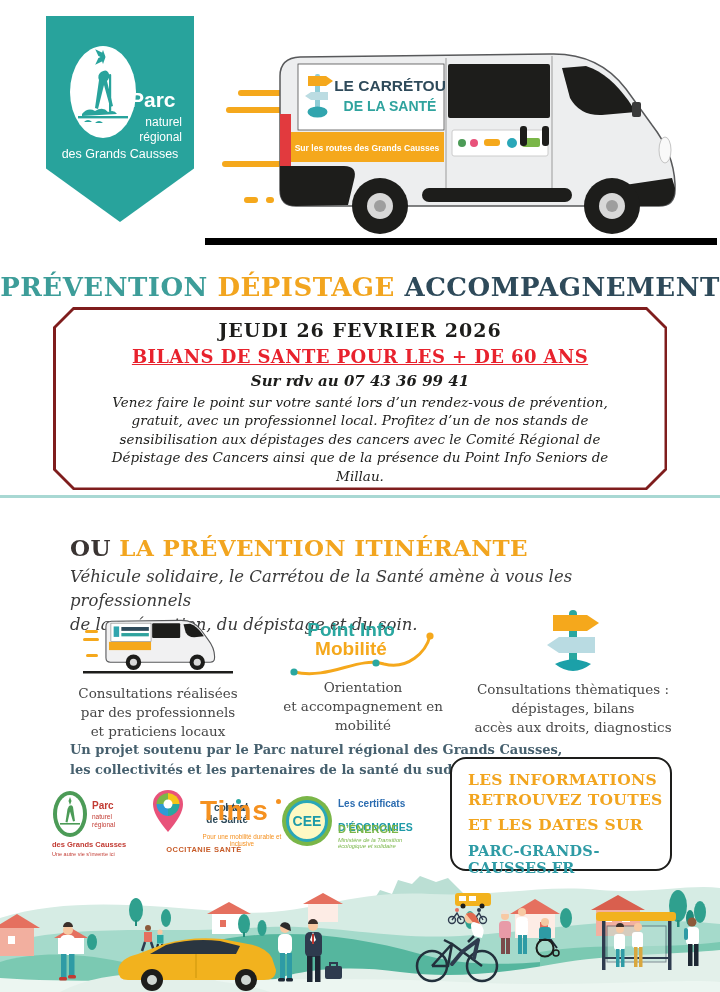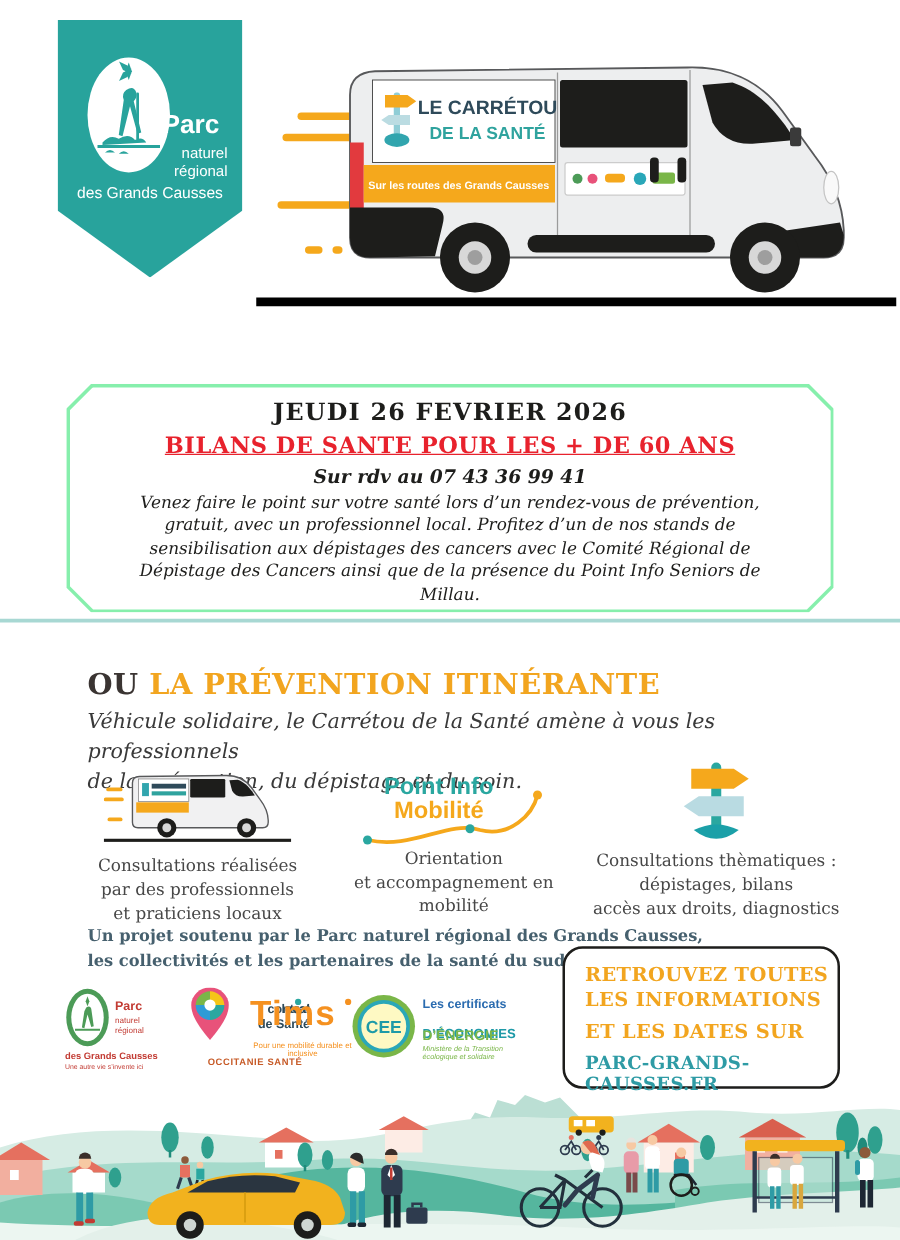--- a/index.html
+++ b/index.html
@@ -16,21 +16,21 @@
   
   .dash{background:#f5a81c;height:6px;border-radius:3px;}
   .road{left:205px;top:238px;width:512px;height:7px;background:#000;}
 
   
   .main-title{left:0;top:272px;width:720px;text-align:center;
     font-weight:bold;font-size:26px;letter-spacing:.5px;}
   .w-teal{color:#3d9d99;} .w-yellow{color:#f2a51f;} .w-slate{color:#2e4a5a;}
 
   
-  .evbox{left:53px;top:307px;width:614px;height:183px;background:#86efac;
+  .evbox{left:53px;top:307px;width:614px;height:183px;background:#7f1d1d;
     clip-path:polygon(20px 0,calc(100% - 20px) 0,100% 20px,100% calc(100% - 20px),calc(100% - 20px) 100%,20px 100%,0 calc(100% - 20px),0 20px);}
   .evbox-inner{position:absolute;inset:2.5px;background:#fff;text-align:center;
     clip-path:polygon(19px 0,calc(100% - 19px) 0,100% 19px,100% calc(100% - 19px),calc(100% - 19px) 100%,19px 100%,0 calc(100% - 19px),0 19px);}
   .ev-date{margin-top:9px;font-size:19px;font-weight:bold;letter-spacing:1px;}
   .ev-head{margin-top:5px;font-size:18px;font-weight:bold;color:#e8222d;letter-spacing:.4px;text-decoration:underline;}
   .ev-rdv{margin-top:5px;font-size:15px;font-weight:bold;font-style:italic;}
   .ev-desc{max-width:545px;margin:3px auto 0;font-size:13.5px;font-style:italic;line-height:1.38;}
   .ev-loc{margin-top:8px;font-size:19px;font-weight:bold;}
 
   .divider{left:0;top:495px;width:720px;height:3px;background:#a8d8d3;}
@@ -137,20 +137,25 @@
       <circle cx="118" cy="168" r="28" fill="#1d1d1b"></circle>
       <circle cx="118" cy="168" r="13" fill="#d8d8d8"></circle>
       <circle cx="118" cy="168" r="6" fill="#9e9e9e"></circle>
       <circle cx="350" cy="168" r="28" fill="#1d1d1b"></circle>
       <circle cx="350" cy="168" r="13" fill="#d8d8d8"></circle>
       <circle cx="350" cy="168" r="6" fill="#9e9e9e"></circle>
     </g>
   </svg>
   <div class="abs road"></div>
 
+  <div class="abs main-title">
+    <span class="w-teal">PRÉVENTION</span>
+    <span class="w-yellow">DÉPISTAGE</span>
+    <span class="w-slate">ACCOMPAGNEMENT</span>
+  </div>
 
   <div class="abs evbox">
     <div class="evbox-inner">
       <div class="ev-date">JEUDI 26 FEVRIER 2026</div>
       <div class="ev-head">BILANS DE SANTE POUR LES + DE 60 ANS</div>
       <div class="ev-rdv">Sur rdv au 07 43 36 99 41</div>
       <div class="ev-desc">Venez faire le point sur votre santé lors d’un rendez-vous de prévention, gratuit, avec un professionnel local. Profitez d’un de nos stands de sensibilisation aux dépistages des cancers avec le Comité Régional de Dépistage des Cancers ainsi que de la présence du Point Info Seniors de Millau.</div>
       <div class="ev-loc">Millau – place de La Capelle – 14h à 17h</div>
     </div>
   </div>
@@ -262,22 +267,22 @@
       <div class="cee-badge-in">CEE</div>
     </div>
     <div class="abs logo-txt" style="left:56px;top:8px;font-size:10px;font-weight:bold;color:#2b6cb0;">Les certificats</div>
     <div class="abs logo-txt" style="left:56px;top:32px;font-size:10.5px;font-weight:bold;color:#1e9aa8;">D’ÉCONOMIES</div>
     <div class="abs logo-txt" style="left:56px;top:33px;font-size:11px;font-weight:bold;color:#7ab648;">D’ÉNERGIE</div>
     <div class="abs logo-txt" style="left:56px;top:47px;font-size:5.8px;font-style:italic;color:#7ab648;white-space:pre-line;">Ministère de la Transition
 écologique et solidaire</div>
   </div>
 
   <div class="abs infobox">
+    <div class="info-line">LES INFORMATIONS</div>
     <div class="info-line">RETROUVEZ TOUTES</div>
-    <div class="info-line">LES INFORMATIONS</div>
     <div class="info-line info-line3">ET LES DATES SUR</div>
     <div class="info-site">PARC-GRANDS-CAUSSES.FR</div>
   </div>
 
   <svg class="abs scene" viewBox="0 0 720 126">
     <g>
       <path d="M370,40 L380,24 L392,28 L398,14 L412,18 L420,10 L436,16 L448,12 L458,22 L466,30 L466,44 L370,44 Z" fill="#bbdfd4"></path>
       <path d="M0,52 C70,30 150,40 230,46 C310,52 340,24 430,28 C500,31 540,18 600,24 C650,28 690,18 720,22 L720,126 L0,126 Z" fill="#d6ece4"></path>
       <path d="M0,78 C80,56 170,68 250,62 C330,56 380,74 460,70 C560,64 620,48 720,58 L720,126 L0,126 Z" fill="#a5dacb"></path>
       <path d="M150,96 C230,58 330,62 420,88 C470,102 520,98 566,94 L566,126 L150,126 Z" fill="#55b69e"></path>

